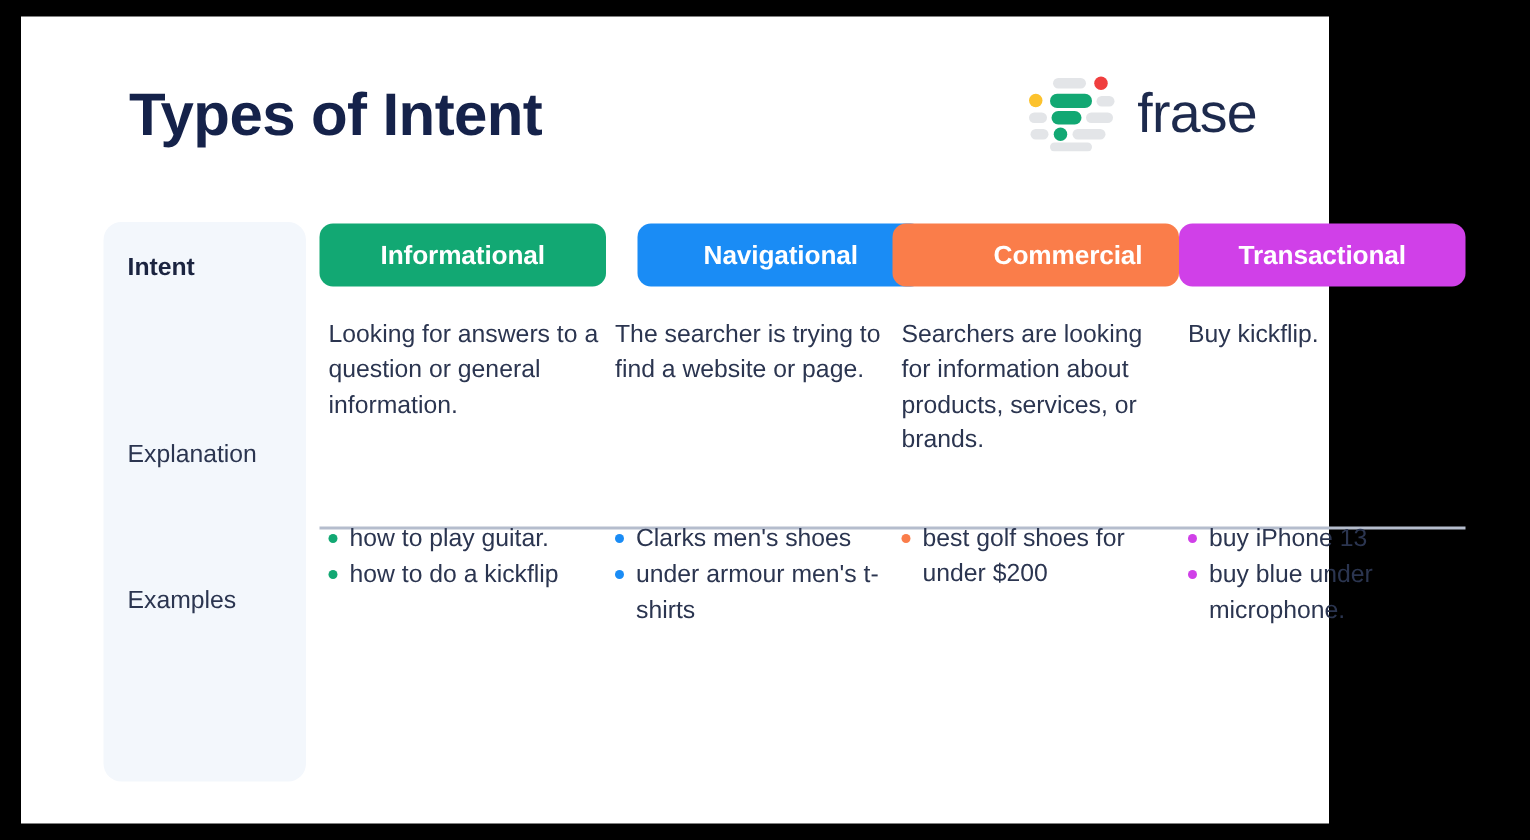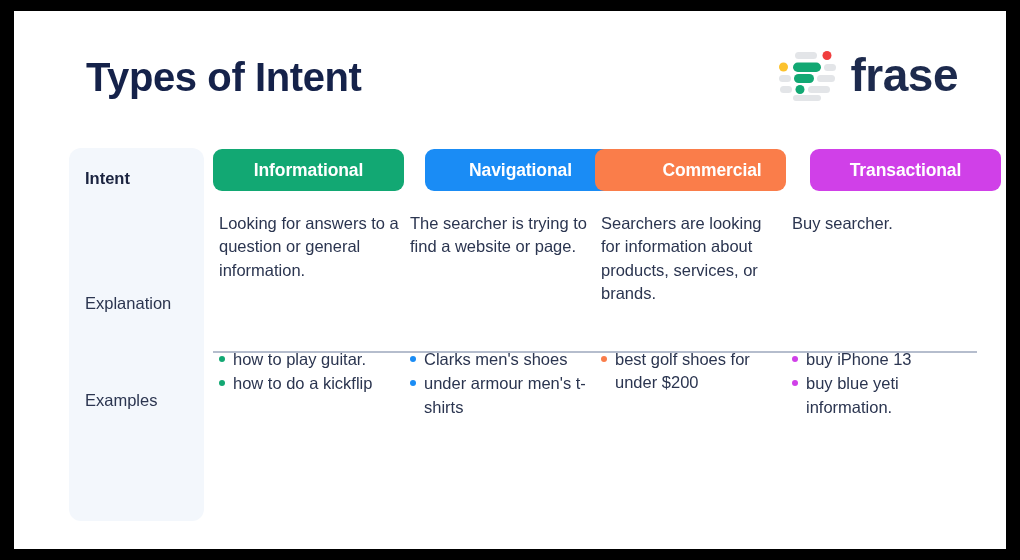--- a/index.html
+++ b/index.html
@@ -20,21 +20,21 @@
     width: 1020px;
     height: 560px;
     background: #000000;
     box-sizing: border-box;
   }
 
   #card {
     position: absolute;
     left: 14px;
     top: 11px;
-    width: 992px;
+    width: 872px;
     height: 538px;
     background: #ffffff;
     box-sizing: border-box;
   }
 
   
   #page-title {
     position: absolute;
     left: 72px;
     top: 44px;
@@ -53,22 +53,22 @@
     display: flex;
     align-items: center;
     gap: 14px;
   }
   #brand-mark {
     width: 58px;
     height: 52px;
     display: block;
   }
   #brand-word {
-    font-size: 46px;
-    font-weight: 700;
+    font-size: 37px;
+    font-weight: 400;
     color: #1d2a4d;
     line-height: 1;
     letter-spacing: -0.5px;
   }
 
   
   #table {
     position: absolute;
     left: 55px;
     top: 137px;
@@ -236,23 +236,23 @@
 
       <div class="col" id="col-2">
         <div class="pill" style="background: rgb(250, 125, 74); padding-left: 43px;">Commercial</div>
         <div class="explain">Searchers are looking for information about products, services, or brands.</div>
         <ul class="examples">
             <li><span class="bullet" style="background: rgb(250, 125, 74);"></span><span>best golf shoes for under $200</span></li>
           </ul>
       </div>
 
       <div class="col" id="col-3">
-        <div class="pill" style="background: rgb(208, 64, 232); margin-left: 24px;">Transactional</div>
-        <div class="explain">Buy searcher.</div>
+        <div class="pill" style="background: rgb(208, 64, 232);">Transactional</div>
+        <div class="explain">Buy kickflip.</div>
         <ul class="examples">
             <li><span class="bullet" style="background: rgb(208, 64, 232);"></span><span>buy iPhone 13</span></li>
-            <li><span class="bullet" style="background: rgb(208, 64, 232);"></span><span>buy blue yeti information.</span></li>
+            <li><span class="bullet" style="background: rgb(208, 64, 232);"></span><span>buy blue under microphone.</span></li>
           </ul>
       </div>
 
     </div>
   </div>
 </div>
 
 </body></html>

